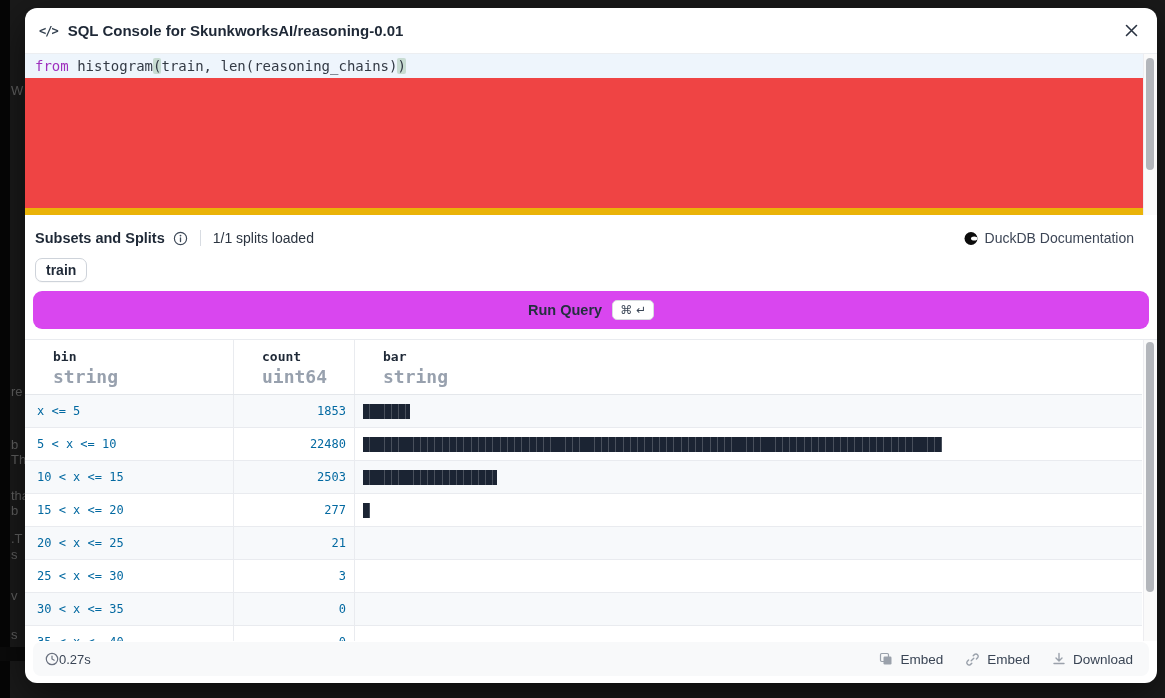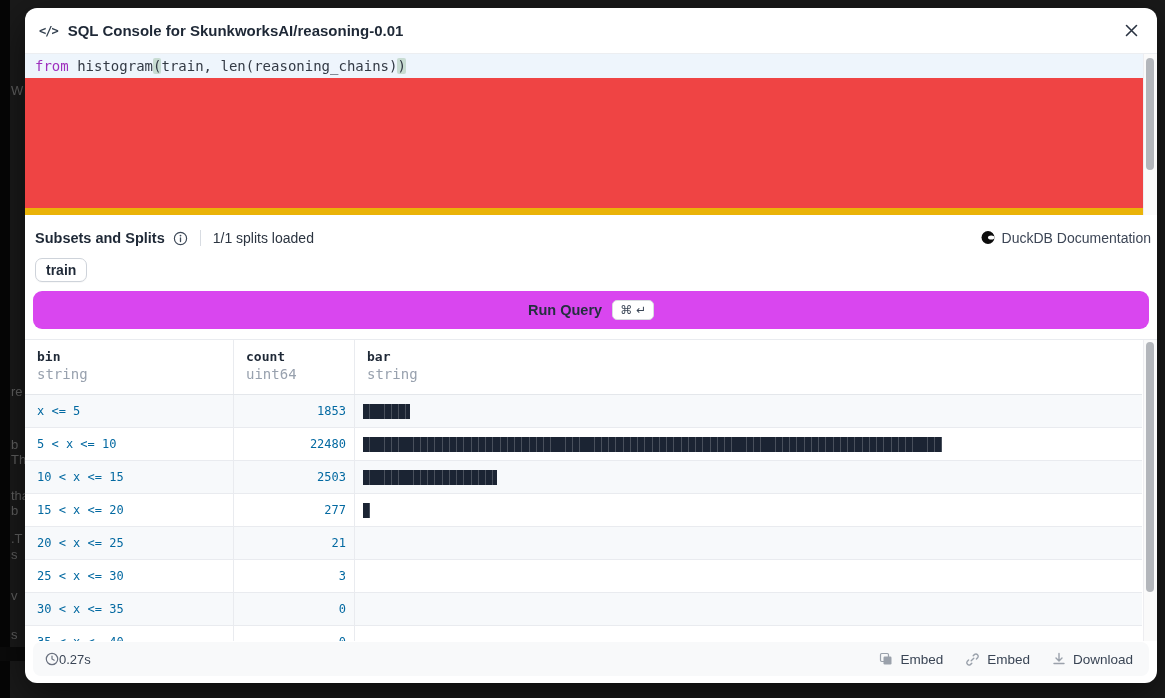--- a/index.html
+++ b/index.html
@@ -28,46 +28,46 @@
   .active-line { height:24px; display:flex; align-items:center; padding-left:10px;
                  font-family:"DejaVu Sans Mono", monospace; font-size:14px; color:#333a45; white-space:pre; }
   .kw { font-weight:normal; }
   .match { border-radius:2px; }
   .sb { position:absolute; right:0; top:0; width:14px; background:#fafafa; border-left:1px solid #ededf0; }
   .sb .thumb { position:absolute; right:3px; width:8px; background:#b3b6bb; border-radius:4px; }
   .sb-editor { height:161px; }
   .sb-editor .thumb { top:4px; height:112px; }
 
   
-  .subsets { padding:12px 6px 0 10px; }
+  .subsets { padding:12px 23px 0 10px; }
   .sub-row { display:flex; align-items:center; height:22px; }
   .sub-title { font-size:14.5px; font-weight:bold; color:#1e2836; }
   .info-ic { margin-left:8px; display:flex; align-items:center; }
   .vsep { width:1px; height:16px; background:#d8dce2; margin:0 12px; }
   .sub-loaded { font-size:14px; color:#2b3440; }
-  .duck-link { margin-left:auto; display:flex; align-items:flex-start; gap:6px; font-size:14px; color:#3d4656; cursor:pointer; }
+  .duck-link { margin-left:auto; display:flex; align-items:flex-end; gap:6px; font-size:14px; color:#3d4656; cursor:pointer; }
   .splits-list { display:flex; gap:8px; margin-top:9px; }
   .split-badge { border:1px solid #ced3da; border-radius:7px; padding:3px 10px; font-size:14px; font-weight:bold;
                  color:#1f2937; background:#fff; cursor:pointer; box-shadow:0 1px 1px rgba(0,0,0,.03); }
 
   
   .run-btn { display:flex; align-items:center; justify-content:center; gap:10px; height:38px;
              margin:9px 8px 10px 8px; background:#d946ef; border:none; border-radius:9px; cursor:pointer; width:calc(100% - 16px); }
   .run-label { font-size:14.5px; font-weight:bold; color:#24303f; }
   .kbd { background:#fff; border:1px solid #d8dbe0; border-radius:5px; padding:2px 7px; font-size:12px; color:#3a4555;
          font-family:"DejaVu Sans", sans-serif; }
 
   
   .tablewrap { position:relative; height:302px; overflow:hidden; border-top:1px solid #e9ebef;
                font-family:"DejaVu Sans Mono", monospace; }
   .thead { display:flex; height:55px; border-bottom:1px solid #e4e7eb; margin-right:15px; background:#fff; }
-  .th { padding:9px 0 0 12px; border-right:1px solid #e9ebef; }
+  .th { padding:9px 0 0 28px; border-right:1px solid #e9ebef; }
   .th:last-child { border-right:none; }
   .th-name { font-size:13px; font-weight:bold; color:#1f2937; }
-  .th-type { font-size:14px; color:#98a1ae; margin-top:2px; }
+  .th-type { font-size:18px; color:#98a1ae; margin-top:2px;font-weight:bold; }
   .col-bin { width:209px; flex:none; }
   .col-count { width:121px; flex:none; }
   .col-bar { flex:1; }
   .trow { display:flex; height:33px; border-bottom:1px solid #e9ebef; margin-right:15px; background:#fff; }
   .trow.alt { background:#f7f9fb; }
   .td { font-size:12px; color:#0369a1; line-height:32px; border-right:1px solid #e9ebef; overflow:hidden; }
   .td.bin { padding-left:12px; }
   .td.count { text-align:right; padding-right:8px; }
   .td.barcell { border-right:none; padding-left:8px; display:flex; align-items:center; }
   .bar-fill { height:15px; background-color:#1b2433;

